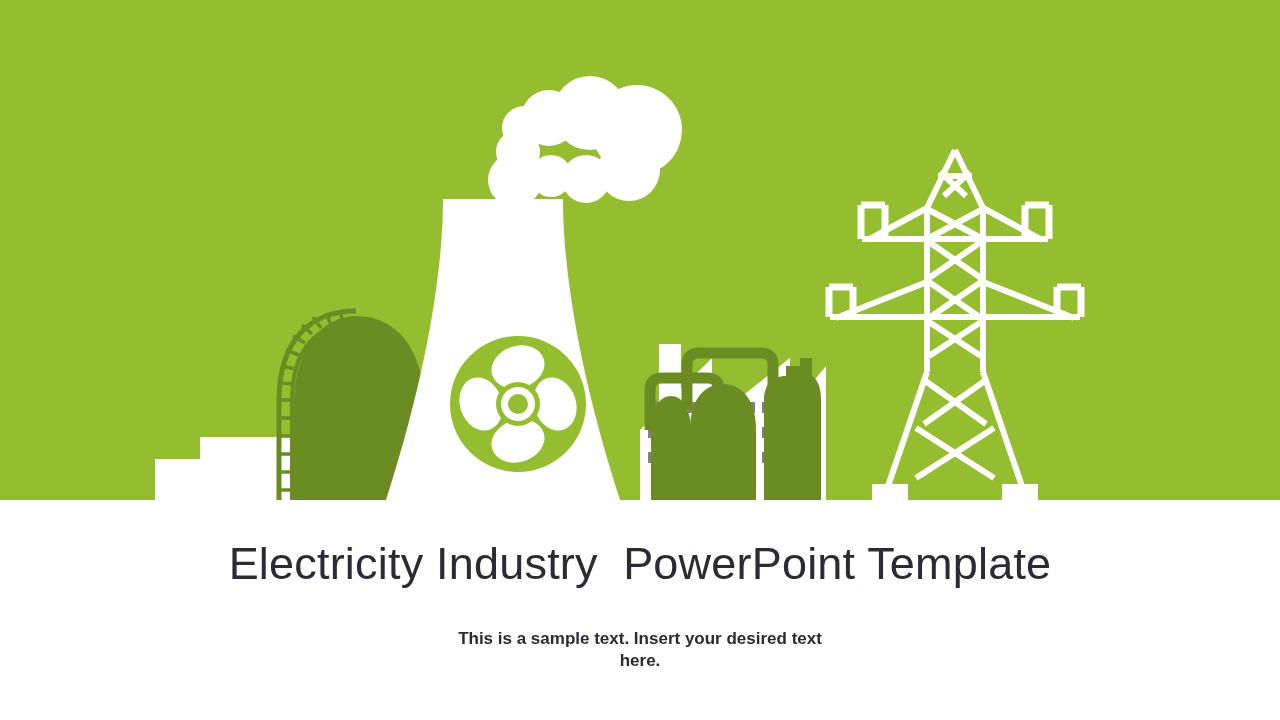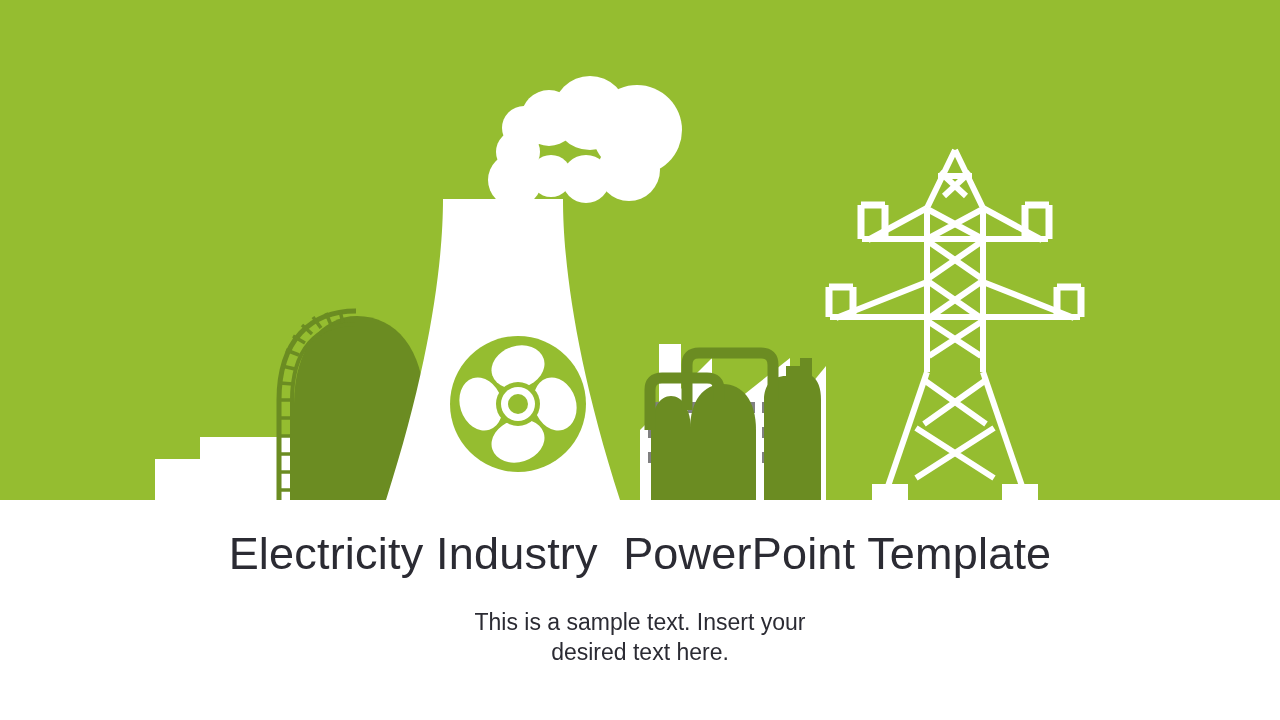--- a/index.html
+++ b/index.html
@@ -31,36 +31,36 @@
     height: 500px;
   }
   #text-block {
     position: absolute;
     left: 0;
     top: 500px;
     width: 1280px;
     text-align: center;
   }
   #title {
-    margin: 4px;
+    margin: 14px;
     padding-top: 24px;
     font-size: 45px;
     font-weight: 300;
     letter-spacing: 0.2px;
     color: #2b2b33;
     font-family: "Liberation Sans", sans-serif;
     white-space: pre;
   }
   #subtitle {
     margin: 0 auto;
     padding-top: 24px;
     width: 380px;
-    font-size: 23px;
+    font-size: 17px;
     line-height: 1.3;
-    font-weight: 400;
+    font-weight: 700;
     color: #2b2b33;
     font-family: "Liberation Sans", sans-serif;
   }
 </style>
 </head>
 <body>
 
 <div id="slide">
 
   <div id="illustration">

